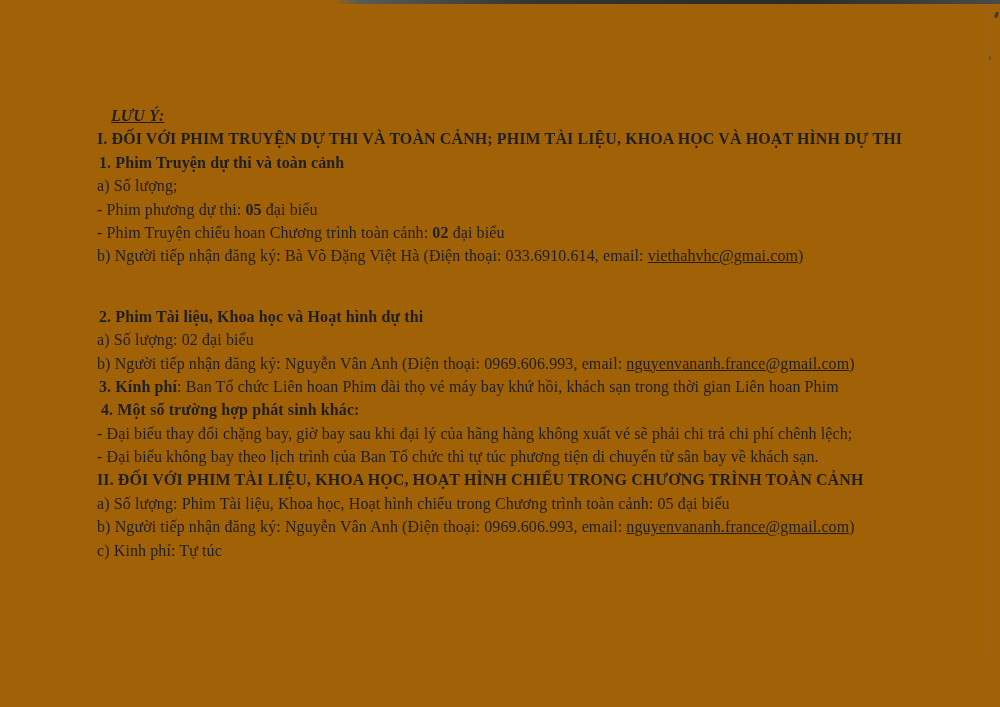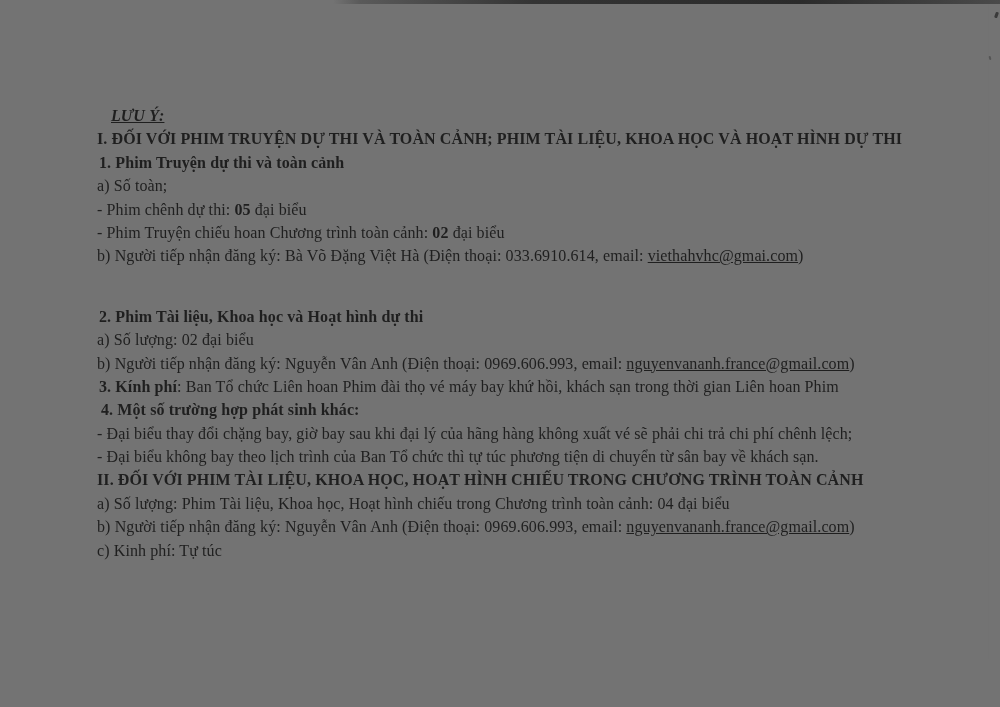--- a/index.html
+++ b/index.html
@@ -63,38 +63,38 @@
     white-space: nowrap;
     letter-spacing: 0.1px;
   }
   .b { font-weight: bold; }
   .i { font-style: italic; }
   .u { text-decoration: underline; }
 </style>
 </head>
 <body>
 
-<div class="page" style="background: #737373;">
+<div class="page" style="background: #a16207;">
   <div class="scan-top-bar"></div>
   <div class="scan-right-line"></div>
   <div class="speck-1"></div>
   <div class="speck-2"></div>
   <div class="doc" style="color: rgb(31, 31, 31);">
       <div class="line" style="margin-left: 14px;"><span class="b i u">LƯU Ý:</span></div>
       <div class="line"><span class="b">I. ĐỐI VỚI PHIM TRUYỆN DỰ THI VÀ TOÀN CẢNH; PHIM TÀI LIỆU, KHOA HỌC VÀ HOẠT HÌNH DỰ THI</span></div>
       <div class="line" style="margin-left: 2px;"><span class="b">1. Phim Truyện dự thi và toàn cảnh</span></div>
-      <div class="line"><span>a) Số toàn;</span></div>
-      <div class="line"><span>- Phim chênh dự thi: </span><span class="b">05</span><span> đại biểu</span></div>
+      <div class="line"><span>a) Số lượng;</span></div>
+      <div class="line"><span>- Phim phương dự thi: </span><span class="b">05</span><span> đại biểu</span></div>
       <div class="line"><span>- Phim Truyện chiếu hoan Chương trình toàn cảnh: </span><span class="b">02</span><span> đại biểu</span></div>
       <div class="line"><span>b) Người tiếp nhận đăng ký: Bà Võ Đặng Việt Hà (Điện thoại: 033.6910.614, email: </span><span class="u">viethahvhc@gmai.com</span><span>)</span></div>
       <div class="line" style="margin-left: 2px; margin-top: 37px;"><span class="b">2. Phim Tài liệu, Khoa học và Hoạt hình dự thi</span></div>
       <div class="line"><span>a) Số lượng: 02 đại biểu</span></div>
       <div class="line"><span>b) Người tiếp nhận đăng ký: Nguyễn Vân Anh (Điện thoại: 0969.606.993, email: </span><span class="u">nguyenvananh.france@gmail.com</span><span>)</span></div>
       <div class="line" style="margin-left: 2px;"><span class="b">3. Kính phí</span><span>: Ban Tổ chức Liên hoan Phim đài thọ vé máy bay khứ hồi, khách sạn trong thời gian Liên hoan Phim</span></div>
       <div class="line" style="margin-left: 4px;"><span class="b">4. Một số trường hợp phát sinh khác:</span></div>
       <div class="line"><span>- Đại biểu thay đổi chặng bay, giờ bay sau khi đại lý của hãng hàng không xuất vé sẽ phải chi trả chi phí chênh lệch;</span></div>
       <div class="line"><span>- Đại biểu không bay theo lịch trình của Ban Tổ chức thì tự túc phương tiện di chuyển từ sân bay về khách sạn.</span></div>
       <div class="line"><span class="b">II. ĐỐI VỚI PHIM TÀI LIỆU, KHOA HỌC, HOẠT HÌNH CHIẾU TRONG CHƯƠNG TRÌNH TOÀN CẢNH</span></div>
-      <div class="line"><span>a) Số lượng: Phim Tài liệu, Khoa học, Hoạt hình chiếu trong Chương trình toàn cảnh: 04 đại biểu</span></div>
+      <div class="line"><span>a) Số lượng: Phim Tài liệu, Khoa học, Hoạt hình chiếu trong Chương trình toàn cảnh: 05 đại biểu</span></div>
       <div class="line"><span>b) Người tiếp nhận đăng ký: Nguyễn Vân Anh (Điện thoại: 0969.606.993, email: </span><span class="u">nguyenvananh.france@gmail.com</span><span>)</span></div>
       <div class="line"><span>c) Kinh phí: Tự túc</span></div>
     </div>
 </div>
 
 </body></html>

